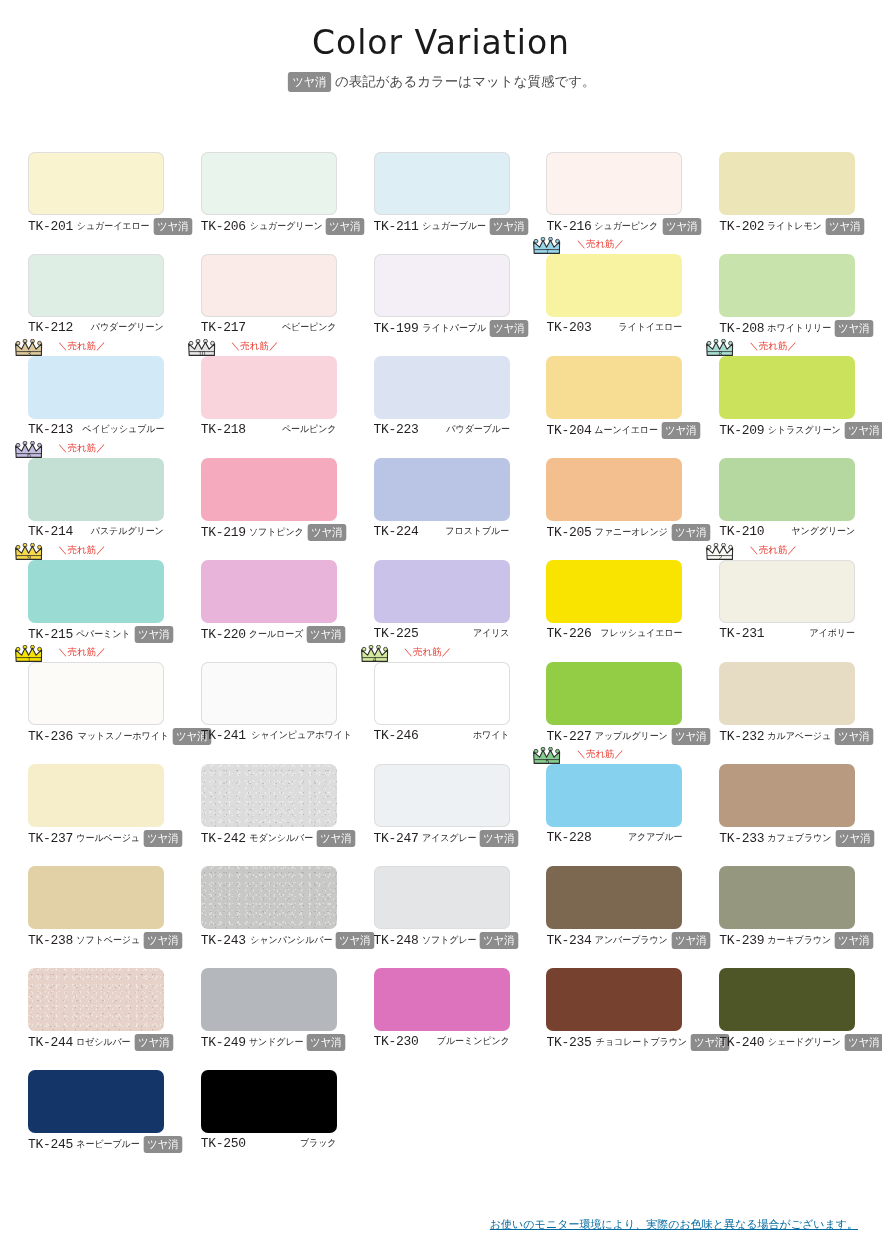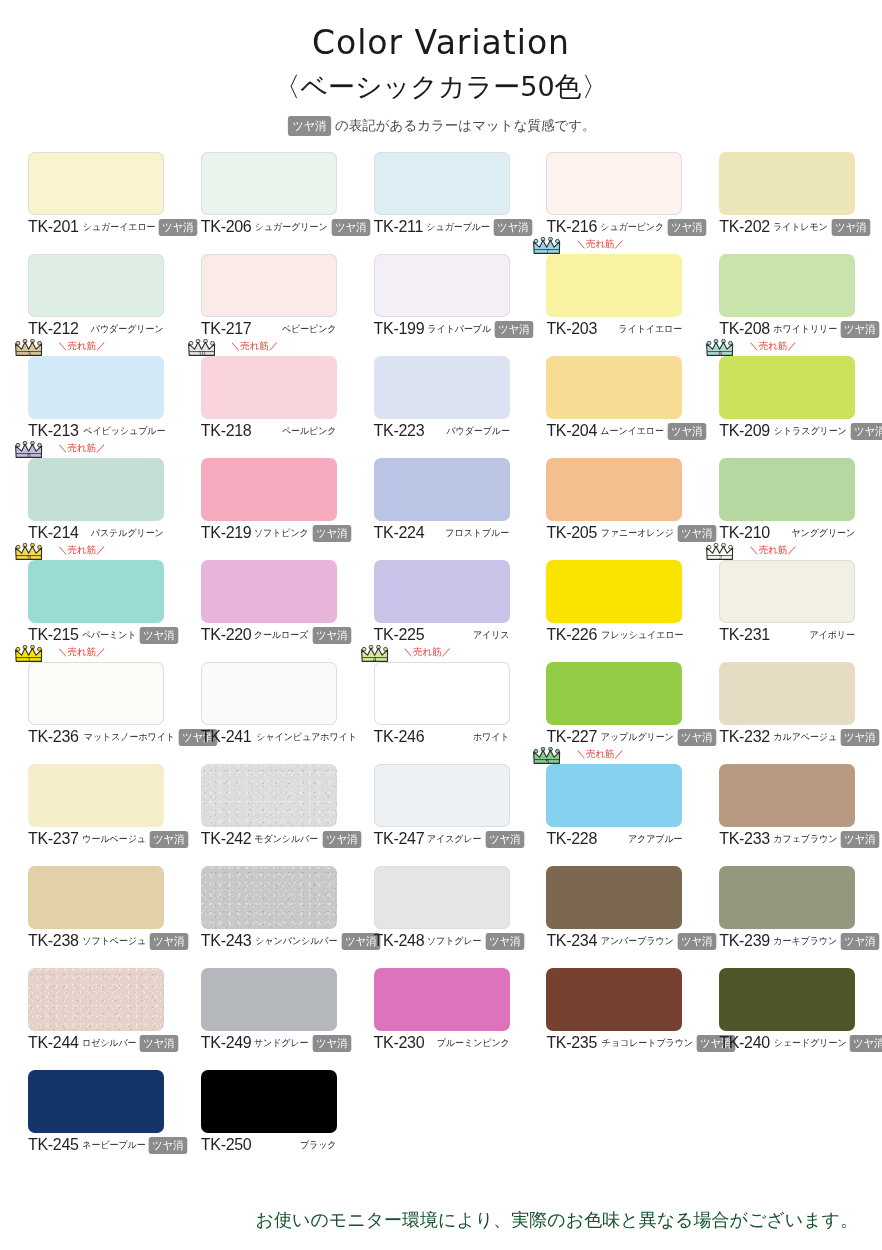--- a/index.html
+++ b/index.html
@@ -114,24 +114,24 @@
   .caption {
     position: absolute;
     top: 66px;
     left: 0;
     width: 136px;
     display: flex;
     align-items: center;
     white-space: nowrap;
   }
   .code {
-    font-size: 16px;
+    font-size: 13px;
     color: #231f20;
     letter-spacing: -0.3px;
-    font-family: Liberation Sans, sans-serif;
+    font-family: Liberation Mono, monospace;
   }
   .name {
     font-size: 9.5px;
     color: #231f20;
     margin-left: auto;
     margin-right: 0;
     letter-spacing: -0.1px;
     font-family: "DejaVu Sans", sans-serif;
     transform: scaleX(0.95);
     transform-origin: right center;
@@ -180,32 +180,32 @@
     font-size: 6.5px;
     color: #2b2b2b;
     font-family: "Liberation Sans", sans-serif;
   }
 
   
   .footer {
     position: absolute;
     bottom: 18px;
     right: 24px;
-    font-size: 18px;
-    color: #14532d;
+    font-size: 11px;
+    color: #0369a1;
     letter-spacing: 0px;
     font-family: "DejaVu Sans", sans-serif;
+    text-decoration: underline;
   }
 </style>
 </head>
 <body>
 
 <div class="header">
   <div class="title">Color Variation</div>
-  <div class="subtitle">〈ベーシックカラー50色〉</div>
   <div class="note">
     <span class="matte-badge">ツヤ消</span>
     <span>の表記があるカラーはマットな質感です。</span>
   </div>
 </div>
 
 <div class="grid" id="grid">
     <div class="cell">
       <div class="swatch-wrap">
         <div class="swatch bordered" style="background: rgb(250, 243, 207);"></div>

